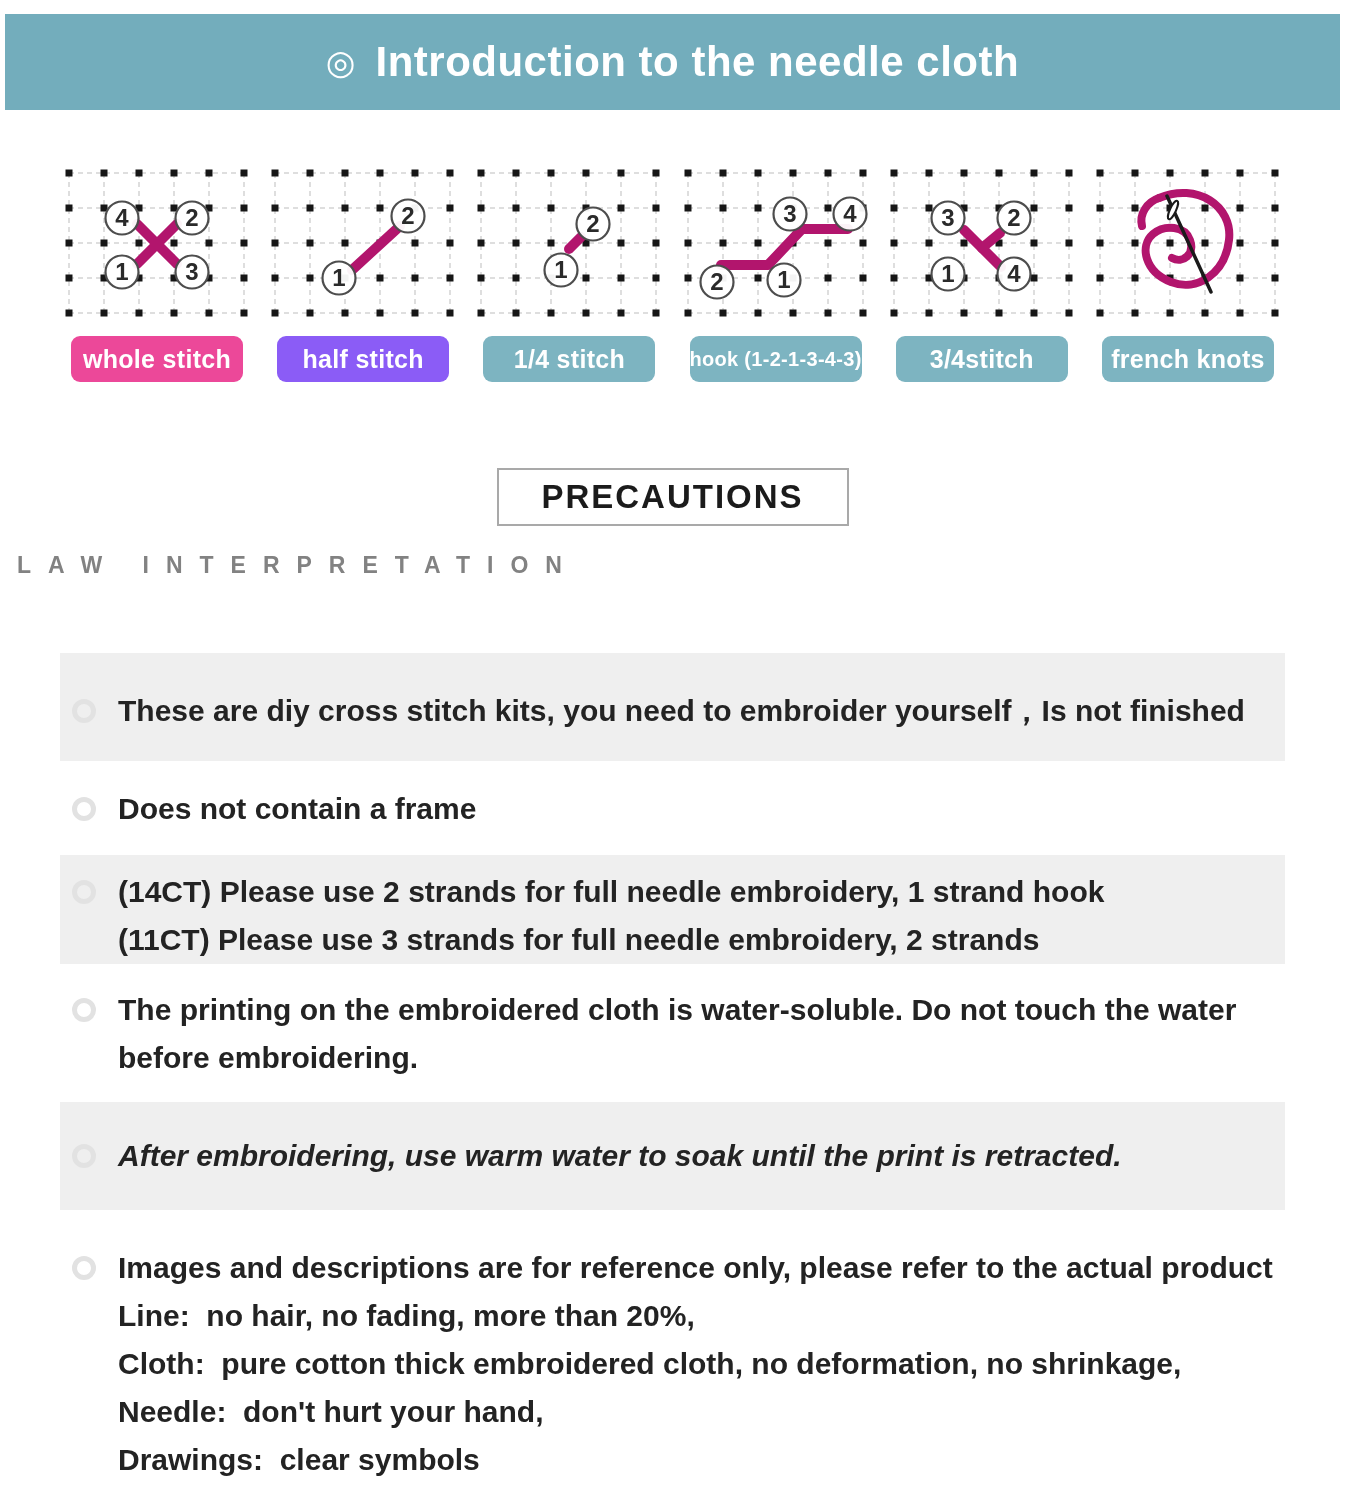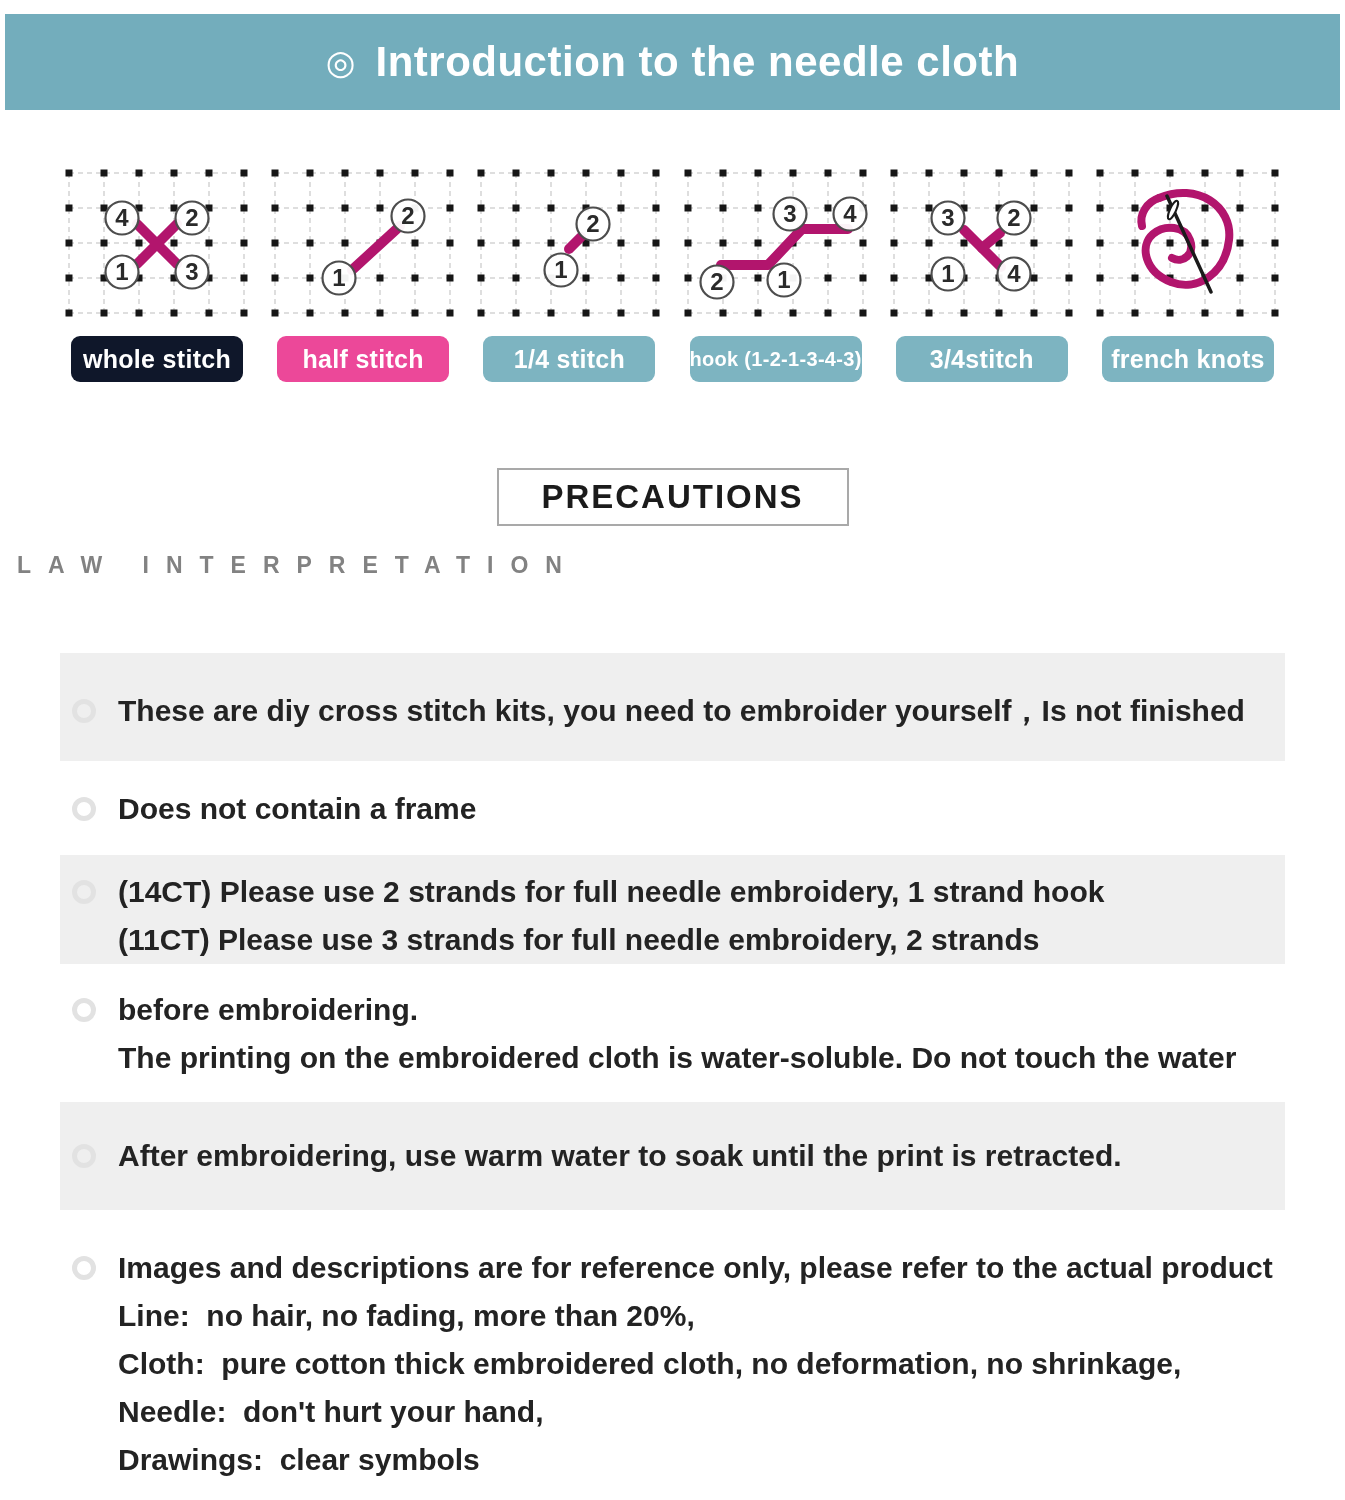--- a/index.html
+++ b/index.html
@@ -118,21 +118,21 @@
           <path d="M115 56 L75 96" fill="none" stroke="#b2156d" stroke-width="10" stroke-linecap="round" stroke-linejoin="round"></path>
           <circle cx="60" cy="50" r="16.5" fill="#ffffff" fill-opacity="0.95" stroke="#4d4d4d" stroke-width="2.2"></circle>
           <text x="60" y="58" text-anchor="middle" font-size="24" font-weight="bold" fill="#2a2a2a" font-family="&quot;Liberation Sans&quot;,sans-serif">4</text>
           <circle cx="130" cy="50" r="16.5" fill="#ffffff" fill-opacity="0.95" stroke="#4d4d4d" stroke-width="2.2"></circle>
           <text x="130" y="58" text-anchor="middle" font-size="24" font-weight="bold" fill="#2a2a2a" font-family="&quot;Liberation Sans&quot;,sans-serif">2</text>
           <circle cx="60" cy="104" r="16.5" fill="#ffffff" fill-opacity="0.95" stroke="#4d4d4d" stroke-width="2.2"></circle>
           <text x="60" y="112" text-anchor="middle" font-size="24" font-weight="bold" fill="#2a2a2a" font-family="&quot;Liberation Sans&quot;,sans-serif">1</text>
           <circle cx="130" cy="104" r="16.5" fill="#ffffff" fill-opacity="0.95" stroke="#4d4d4d" stroke-width="2.2"></circle>
           <text x="130" y="112" text-anchor="middle" font-size="24" font-weight="bold" fill="#2a2a2a" font-family="&quot;Liberation Sans&quot;,sans-serif">3</text>
         </svg>
-        <div class="pill" style="background: #0f172a;">whole stitch</div>
+        <div class="pill" style="background: #ec4899;">whole stitch</div>
       </div>
       <div class="stitch-card">
         <svg viewBox="0 0 190 150" class="grid-svg">
           <line x1="7" y1="5" x2="182" y2="5" stroke="#dedede" stroke-width="2" stroke-dasharray="5 4"></line>
           <line x1="7" y1="40" x2="182" y2="40" stroke="#dedede" stroke-width="2" stroke-dasharray="5 4"></line>
           <line x1="7" y1="75" x2="182" y2="75" stroke="#dedede" stroke-width="2" stroke-dasharray="5 4"></line>
           <line x1="7" y1="110" x2="182" y2="110" stroke="#dedede" stroke-width="2" stroke-dasharray="5 4"></line>
           <line x1="7" y1="145" x2="182" y2="145" stroke="#dedede" stroke-width="2" stroke-dasharray="5 4"></line>
           <line x1="7" y1="5" x2="7" y2="145" stroke="#dedede" stroke-width="2" stroke-dasharray="5 4"></line>
           <line x1="42" y1="5" x2="42" y2="145" stroke="#dedede" stroke-width="2" stroke-dasharray="5 4"></line>
@@ -169,21 +169,21 @@
           <rect x="178.5" y="36.5" width="7" height="7" fill="#161616"></rect>
           <rect x="178.5" y="71.5" width="7" height="7" fill="#161616"></rect>
           <rect x="178.5" y="106.5" width="7" height="7" fill="#161616"></rect>
           <rect x="178.5" y="141.5" width="7" height="7" fill="#161616"></rect>
           <path d="M84 102 L132 58" fill="none" stroke="#b2156d" stroke-width="10" stroke-linecap="round" stroke-linejoin="round"></path>
           <circle cx="71" cy="110" r="16.5" fill="#ffffff" fill-opacity="0.95" stroke="#4d4d4d" stroke-width="2.2"></circle>
           <text x="71" y="118" text-anchor="middle" font-size="24" font-weight="bold" fill="#2a2a2a" font-family="&quot;Liberation Sans&quot;,sans-serif">1</text>
           <circle cx="140" cy="48" r="16.5" fill="#ffffff" fill-opacity="0.95" stroke="#4d4d4d" stroke-width="2.2"></circle>
           <text x="140" y="56" text-anchor="middle" font-size="24" font-weight="bold" fill="#2a2a2a" font-family="&quot;Liberation Sans&quot;,sans-serif">2</text>
         </svg>
-        <div class="pill" style="background: #ec4899;">half stitch</div>
+        <div class="pill" style="background: #8b5cf6;">half stitch</div>
       </div>
       <div class="stitch-card">
         <svg viewBox="0 0 190 150" class="grid-svg">
           <line x1="7" y1="5" x2="182" y2="5" stroke="#dedede" stroke-width="2" stroke-dasharray="5 4"></line>
           <line x1="7" y1="40" x2="182" y2="40" stroke="#dedede" stroke-width="2" stroke-dasharray="5 4"></line>
           <line x1="7" y1="75" x2="182" y2="75" stroke="#dedede" stroke-width="2" stroke-dasharray="5 4"></line>
           <line x1="7" y1="110" x2="182" y2="110" stroke="#dedede" stroke-width="2" stroke-dasharray="5 4"></line>
           <line x1="7" y1="145" x2="182" y2="145" stroke="#dedede" stroke-width="2" stroke-dasharray="5 4"></line>
           <line x1="7" y1="5" x2="7" y2="145" stroke="#dedede" stroke-width="2" stroke-dasharray="5 4"></line>
           <line x1="42" y1="5" x2="42" y2="145" stroke="#dedede" stroke-width="2" stroke-dasharray="5 4"></line>
@@ -414,25 +414,25 @@
       <div class="note shaded" style="background: rgb(239, 239, 239);">
         <span class="bullet"></span>
         <div class="note-lines">
           <div class="note-line">(14CT) Please use 2 strands for full needle embroidery, 1 strand hook</div>
           <div class="note-line">(11CT) Please use 3 strands for full needle embroidery, 2 strands</div>
         </div>
       </div>
       <div class="note">
         <span class="bullet"></span>
         <div class="note-lines">
+          <div class="note-line">The printing on the embroidered cloth is water-soluble. Do not touch the water</div>
           <div class="note-line">before embroidering.</div>
-          <div class="note-line">The printing on the embroidered cloth is water-soluble. Do not touch the water</div>
-        </div>
-      </div>
-      <div class="note shaded" style="background: rgb(239, 239, 239);">
+        </div>
+      </div>
+      <div class="note shaded" style="background: rgb(239, 239, 239); font-style: italic;">
         <span class="bullet"></span>
         <div class="note-lines">
           <div class="note-line">After embroidering, use warm water to soak until the print is retracted.</div>
         </div>
       </div>
       <div class="note">
         <span class="bullet"></span>
         <div class="note-lines">
           <div class="note-line">Images and descriptions are for reference only, please refer to the actual product</div>
           <div class="note-line">Line:  no hair, no fading, more than 20%,</div>

